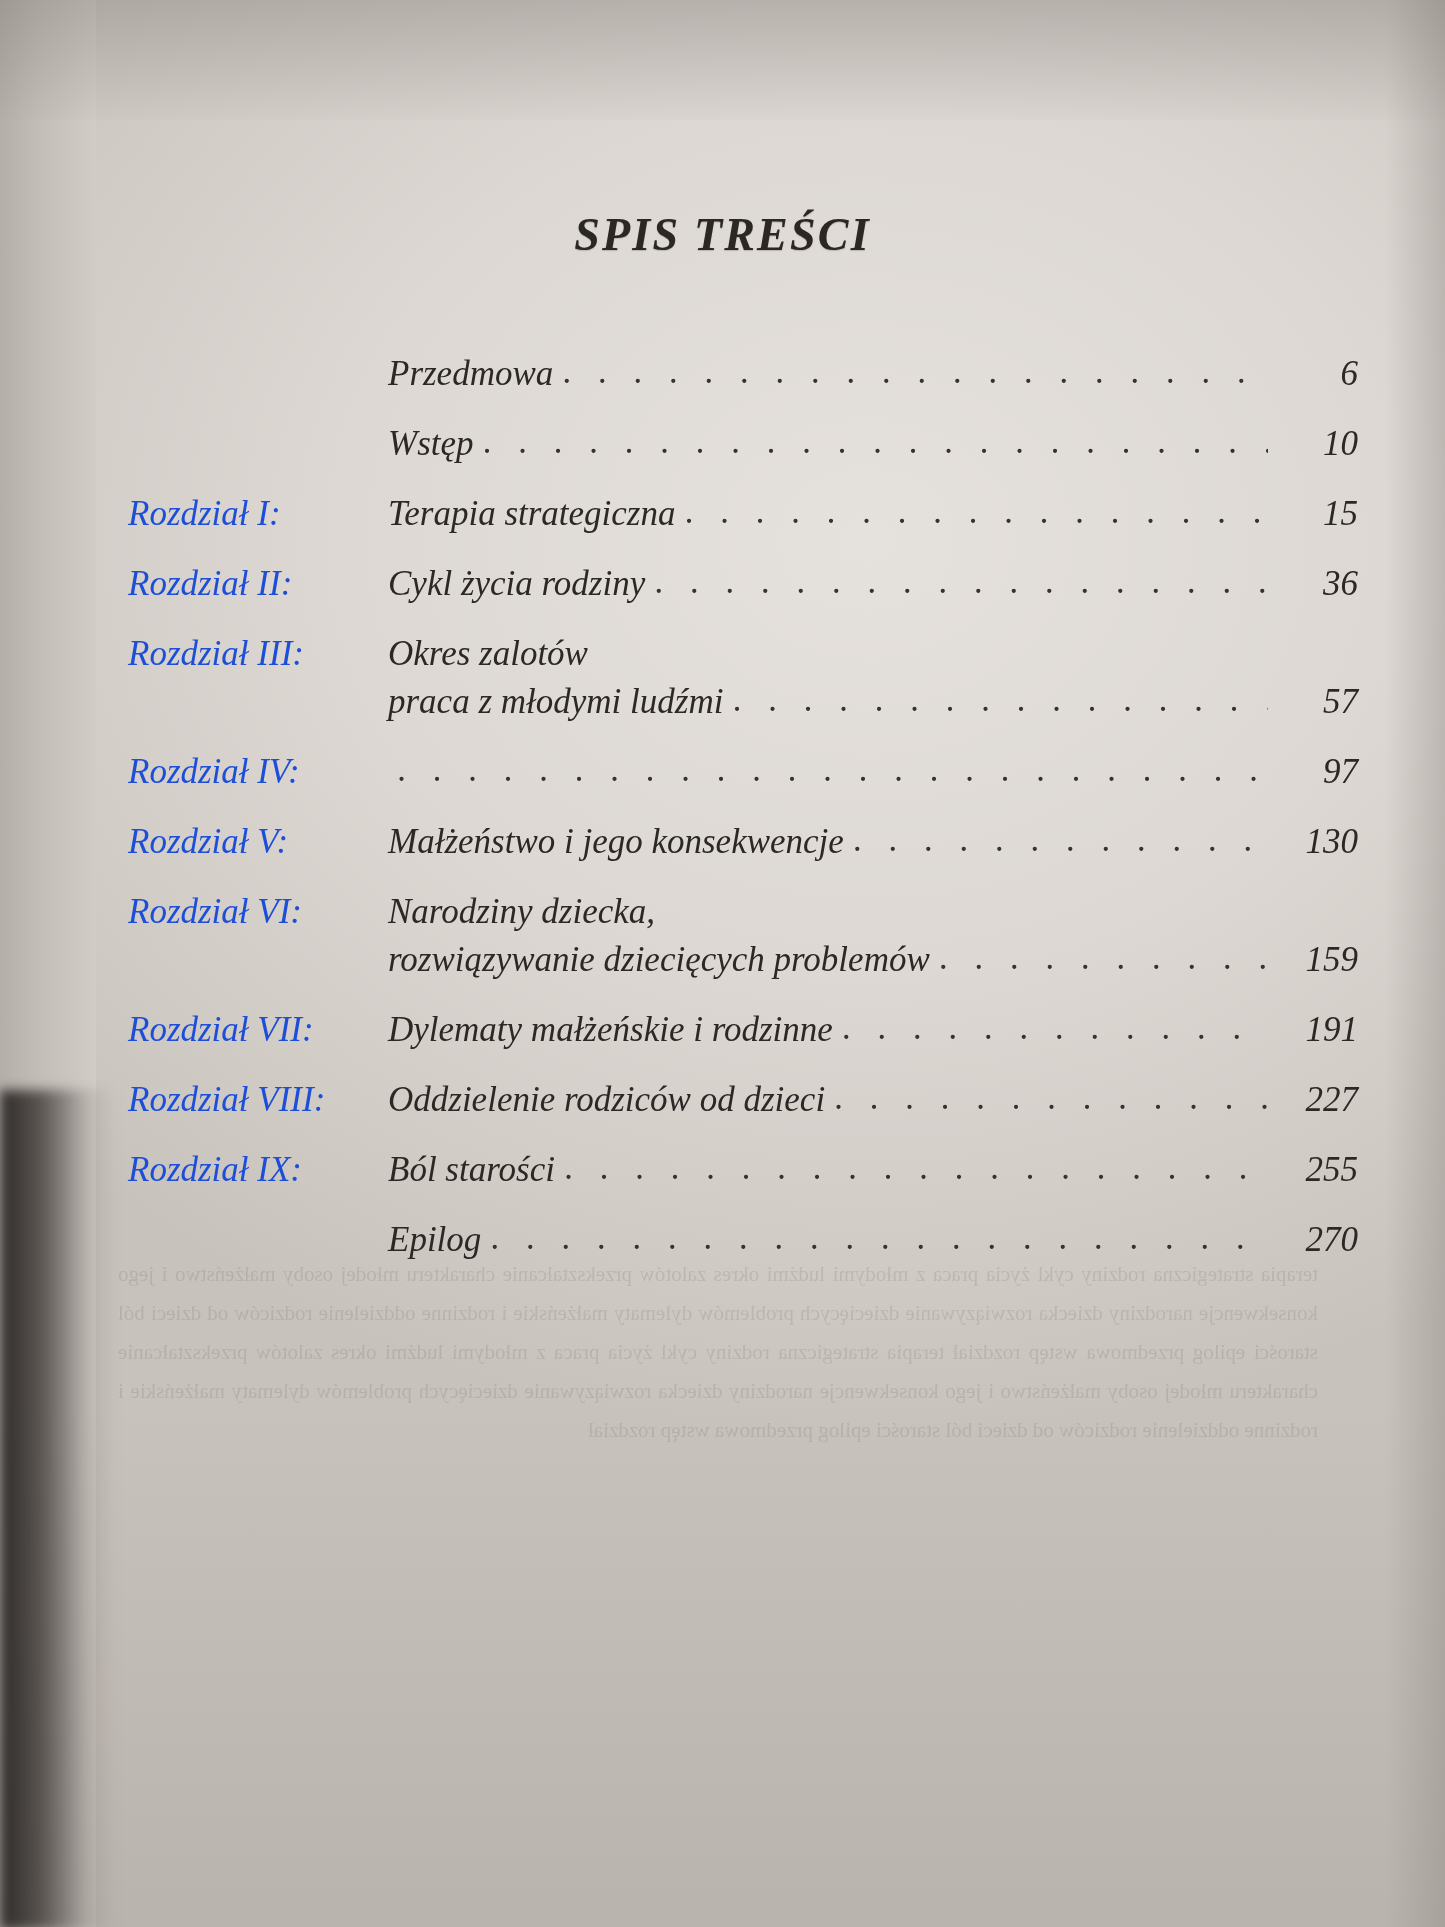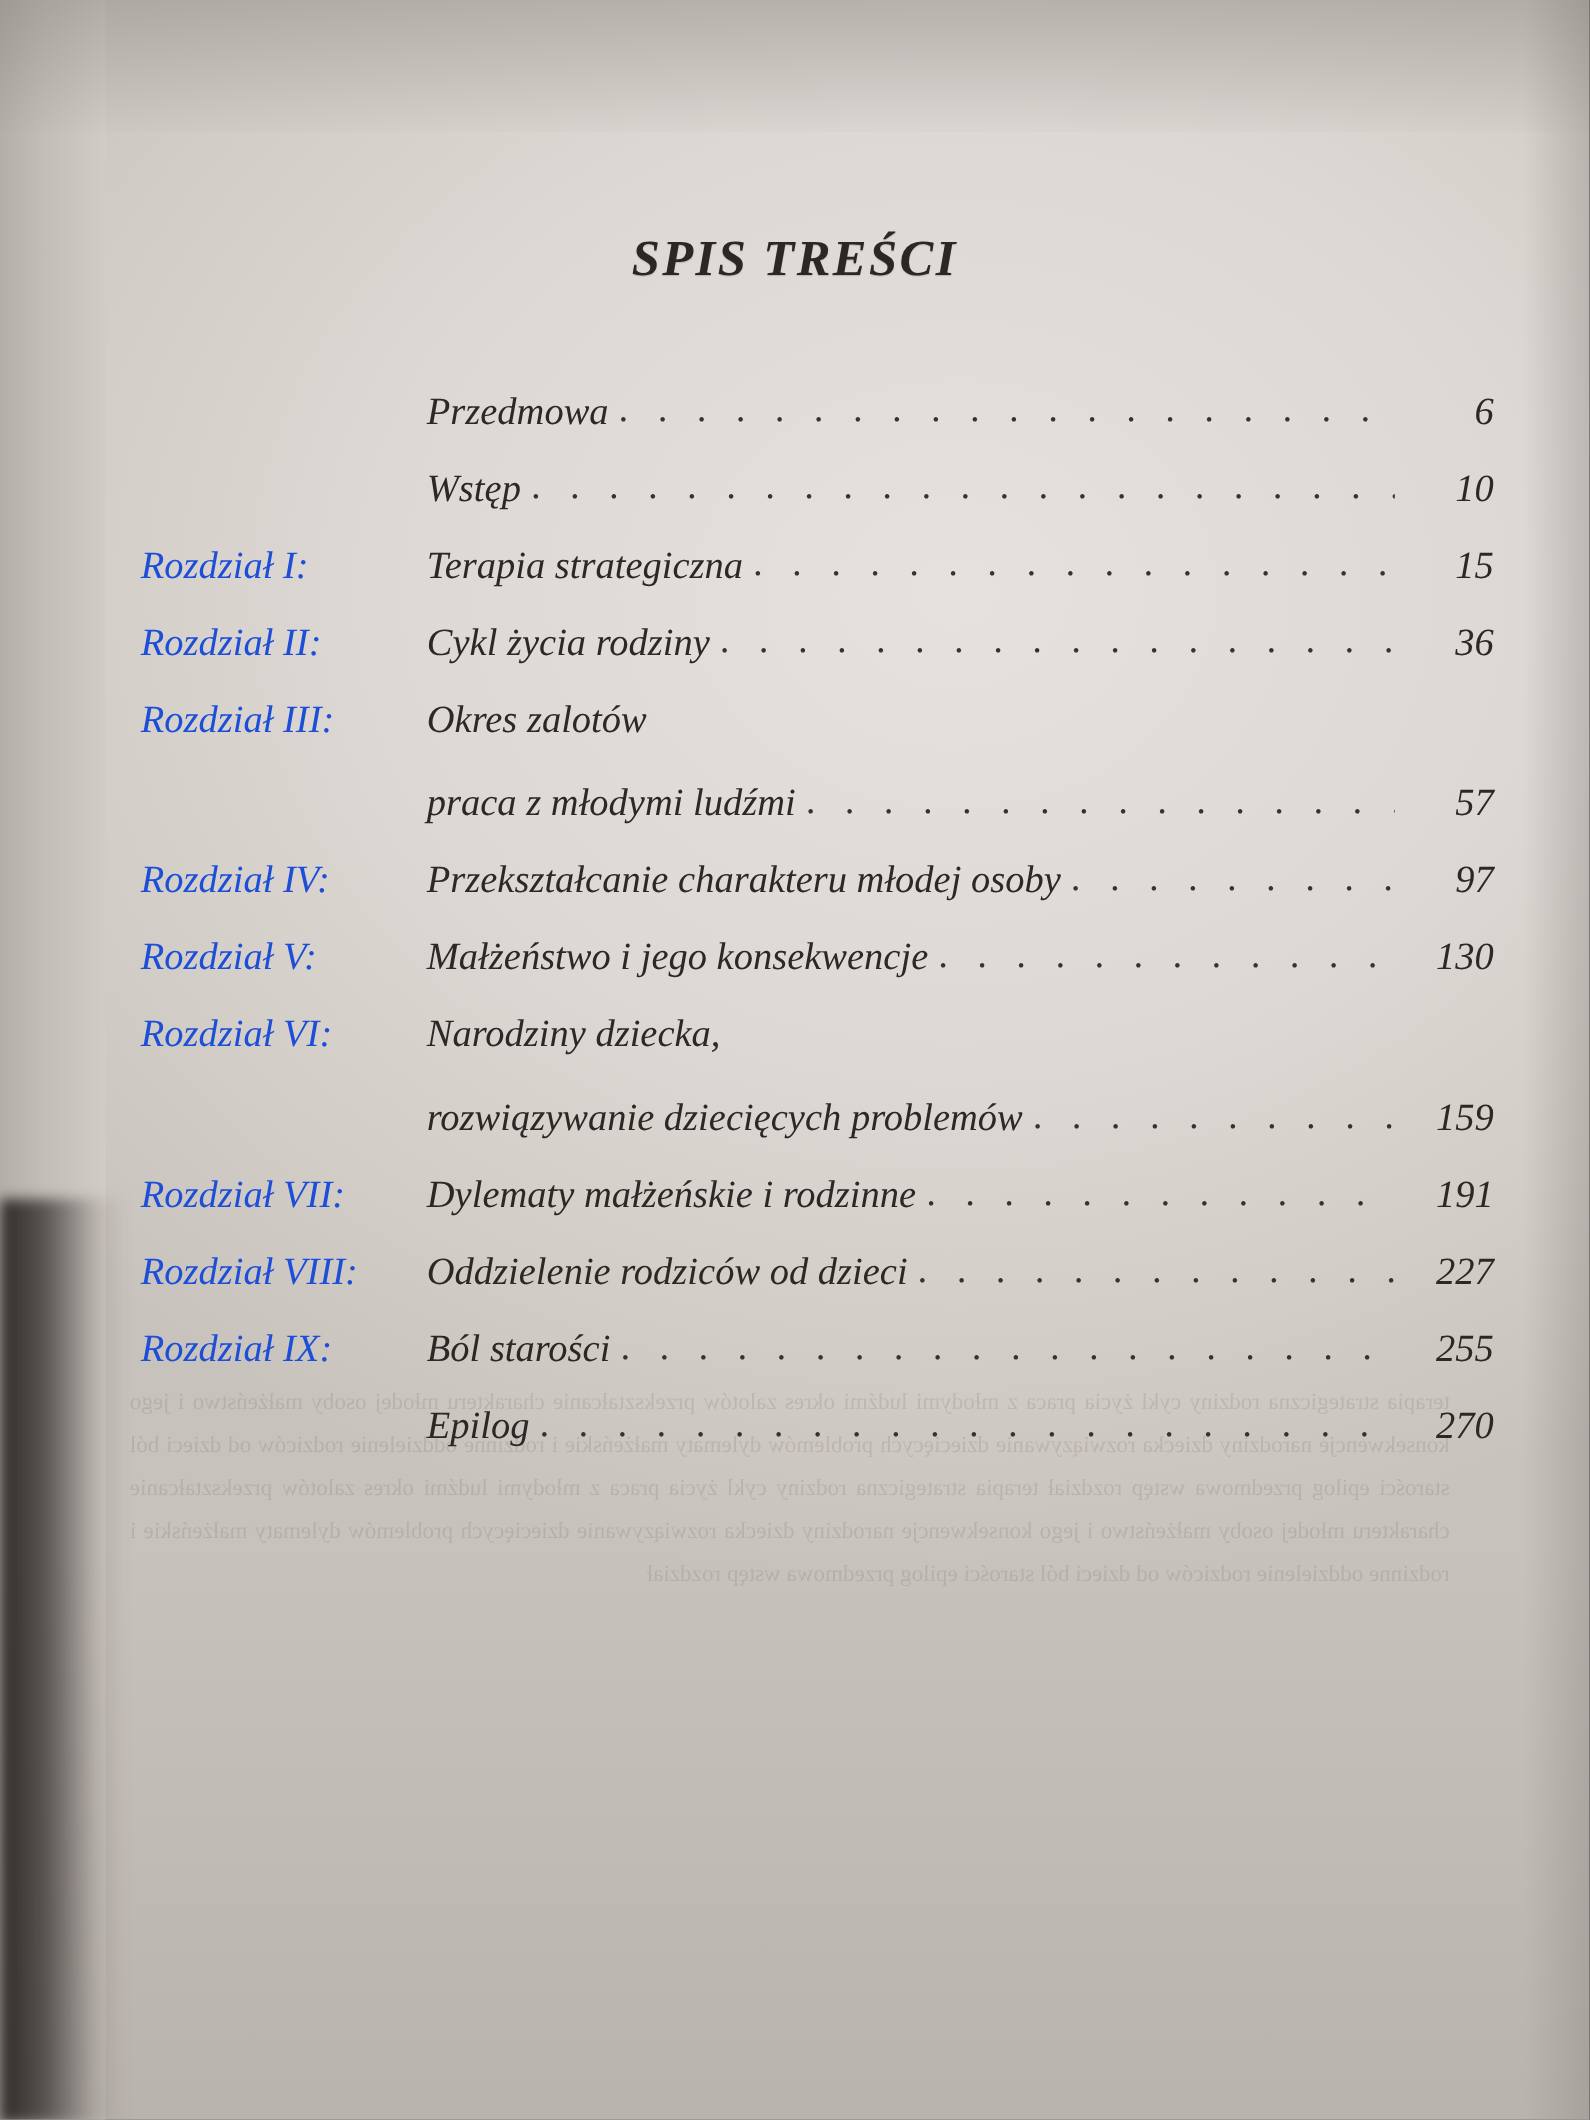--- a/index.html
+++ b/index.html
@@ -144,21 +144,21 @@
     white-space: nowrap;
     text-align: right;
     min-width: 84px;
     color: #2c2825;
   }
   .entry-sub {
     display: flex;
     align-items: baseline;
     width: 100%;
   }
-  .sub-title { white-space: nowrap; margin-top: 28px; }
+  .sub-title { white-space: nowrap; }
   .no-dots .dots { visibility: hidden; }
 </style>
 </head>
 <body>
 
 <div class="page">
   <div class="paper"></div>
   <div class="left-edge"></div>
   <div class="top-shadow"></div>
   <div class="right-edge"></div>
@@ -240,21 +240,20 @@
             <span class="dots">. . . . . . . . . . . . . . . . . . . . . . . . . . . . . . . . . . . . . . . . . . . . . . . . . . . . . . . . . . . . . . . .</span>
             <span class="page-no">57</span>
           </div>
         </div>
       </div>
 
       <div class="toc-row">
         <div class="chapter">Rozdział IV:</div>
         <div class="entry">
           <div class="entry-line">
-            <span class="entry-title">Przekształcanie charakteru młodej osoby</span>
             <span class="dots">. . . . . . . . . . . . . . . . . . . . . . . . . . . . . . . . . . . . . . . . . . . . . . . . . . . . . . . . . . . . . . . .</span>
             <span class="page-no">97</span>
           </div>
         </div>
       </div>
 
       <div class="toc-row">
         <div class="chapter">Rozdział V:</div>
         <div class="entry">
           <div class="entry-line">

